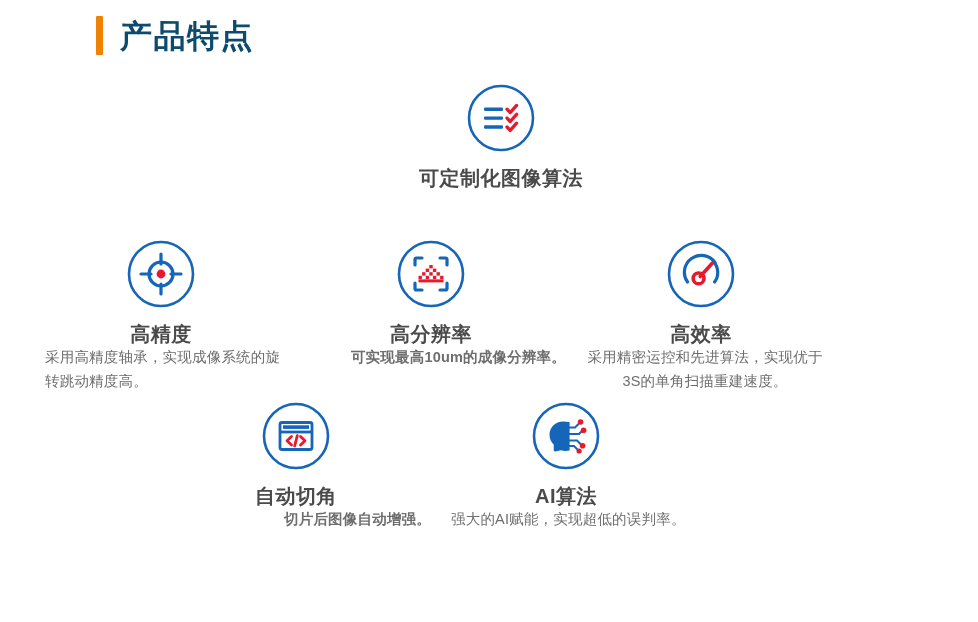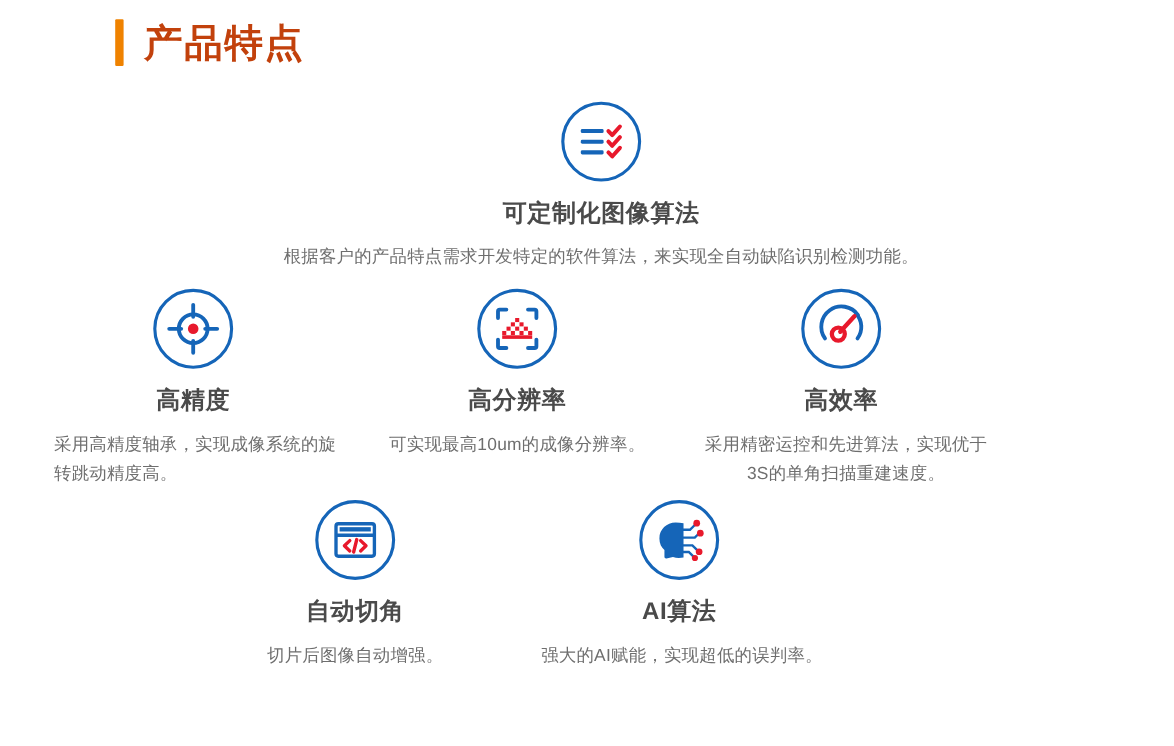--- a/index.html
+++ b/index.html
@@ -31,21 +31,21 @@
   .accent-bar {
     width: 7px;
     height: 39px;
     background: #ef8200;
     margin-right: 17px;
     border-radius: 1px;
   }
   .section-title {
     font-size: 32px;
     font-weight: bold;
-    color: #c2410c;
+    color: #0c4a6e;
     letter-spacing: 1.5px;
     line-height: 1;
   }
 
   
   .features-top {
     position: absolute;
     left: 12px;
     top: 82px;
     width: 978px;
@@ -85,21 +85,20 @@
   }
   .feature-title {
     margin-top: 12px;
     font-size: 20px;
     font-weight: bold;
     color: #4a4a4a;
     letter-spacing: 0.5px;
     line-height: 1.2;
   }
   .feature-desc {
-    margin-top: 14px;
     font-size: 14.5px;
     color: #6e6e6e;
     line-height: 1.65;
     letter-spacing: 0.2px;
   }
   .feature.wide .feature-desc {
     margin-top: 13px;
     width: 700px;
   }
   .feature .feature-desc {
@@ -114,21 +113,22 @@
   }
   .feature.col-right .feature-desc {
     text-align: center;
     padding-left: 8px;
   }
   .feature.row2.col-left .feature-desc,
   .feature.row2.col-right .feature-desc {
     text-align: left;
   }
   .feature.col-mid .feature-desc {
-    text-align: center;
+    text-align: right;
+    font-weight: bold;
   }
 </style>
 </head>
 <body>
 
 <div class="page">
 
   <div class="section-header">
     <div class="accent-bar"></div>
     <div class="section-title">产品特点</div>
@@ -141,21 +141,20 @@
           <circle cx="36" cy="36" r="32" fill="none" stroke="#1565b8" stroke-width="2.6"></circle>
           <rect x="19" y="25.5" width="19" height="3.4" rx="1.2" fill="#1565b8"></rect>
           <rect x="19" y="34.4" width="19" height="3.4" rx="1.2" fill="#1565b8"></rect>
           <rect x="19" y="43.3" width="19" height="3.4" rx="1.2" fill="#1565b8"></rect>
           <path d="M42 27.2 l3.2 3.4 l6.4 -7.2" fill="none" stroke="#e8192c" stroke-width="3.3" stroke-linecap="round" stroke-linejoin="round"></path>
           <path d="M42 36.1 l3.2 3.4 l6.4 -7.2" fill="none" stroke="#e8192c" stroke-width="3.3" stroke-linecap="round" stroke-linejoin="round"></path>
           <path d="M42 45.0 l3.2 3.4 l6.4 -7.2" fill="none" stroke="#e8192c" stroke-width="3.3" stroke-linecap="round" stroke-linejoin="round"></path>
         </svg>
       </div>
       <div class="feature-title">可定制化图像算法</div>
-      <div class="feature-desc">根据客户的产品特点需求开发特定的软件算法，来实现全自动缺陷识别检测功能。</div>
     </div>
   </div>
 
   <div class="rows">
 
     <div class="row">
 
       <div class="feature col-left">
         <div class="icon-wrap">
           <svg viewBox="0 0 72 72" width="72" height="72" xmlns="http://www.w3.org/2000/svg">

